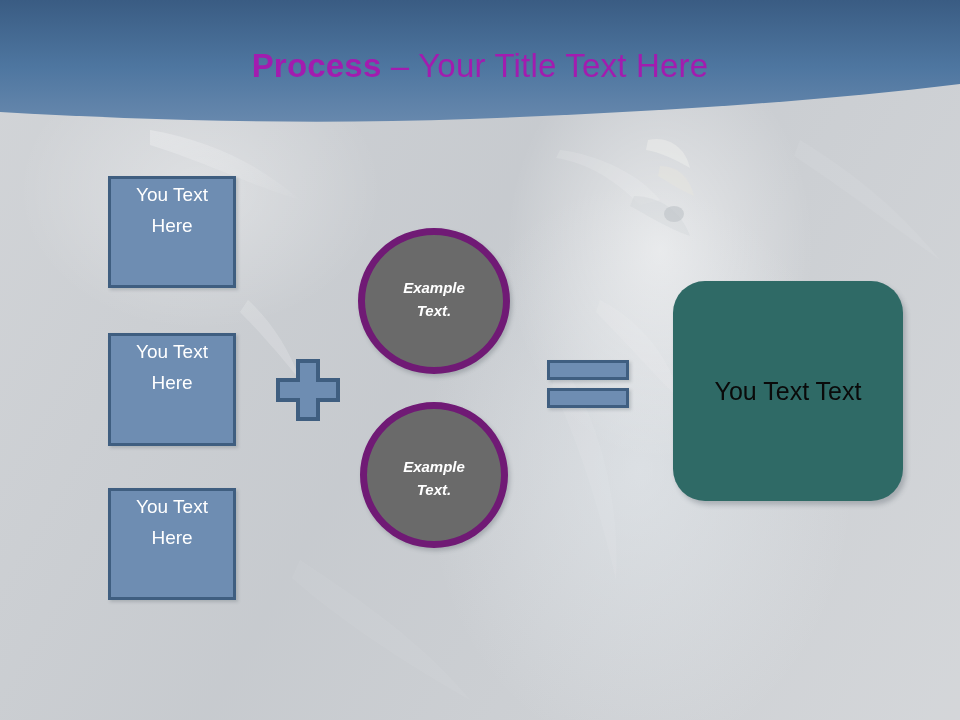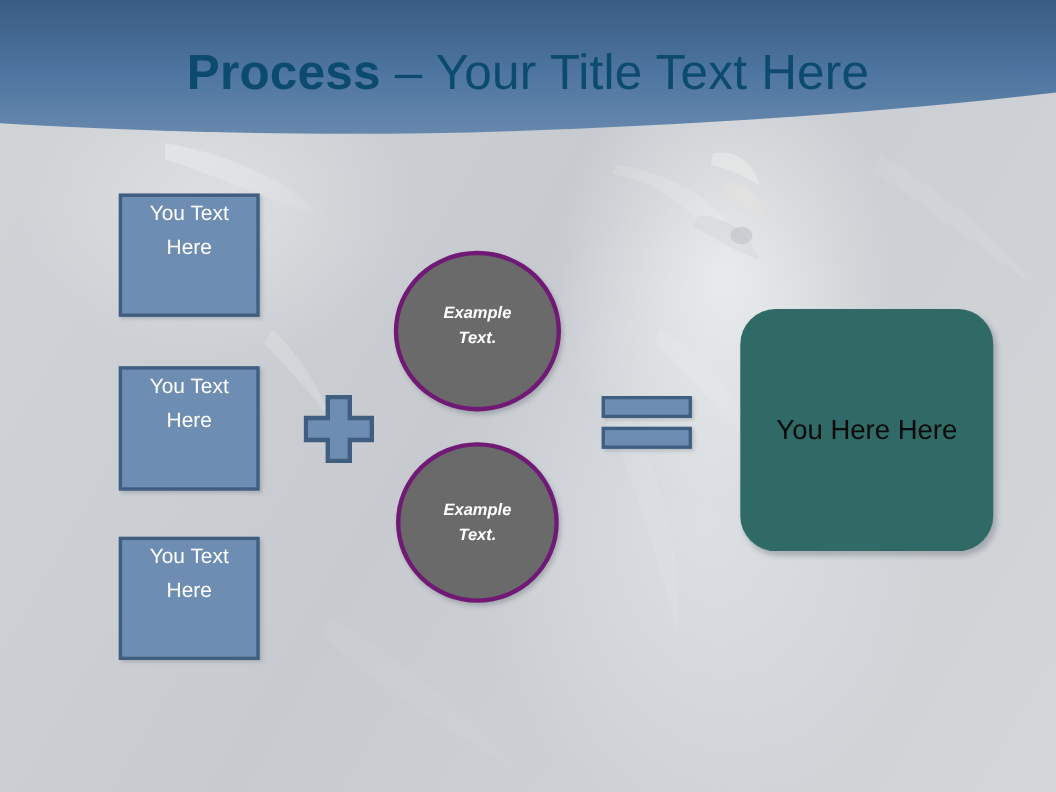--- a/index.html
+++ b/index.html
@@ -44,22 +44,22 @@
     top: 0; left: 0;
     width: 960px;
     height: 150px;
   }
   .slide-title {
     position: absolute;
     top: 46px;
     left: 0;
     width: 960px;
     text-align: center;
-    color: #0c4a6e;
-    font-size: 45px;
+    color: #a21caf;
+    font-size: 33px;
     line-height: 40px;
     letter-spacing: .2px;
     white-space: nowrap;
     z-index: 5;
   }
   .slide-title .t-strong { font-weight: bold; }
   .slide-title .t-rest   { font-weight: normal; }
 
   
   .in-box {
@@ -89,21 +89,21 @@
     top: 359px;
     width: 64px;
     height: 62px;
   }
 
   
   .circle {
     position: absolute;
     border-radius: 50%;
     background: #6a6a6a;
-    border: 4px solid #701a75;
+    border: 7px solid #701a75;
     box-sizing: border-box;
     color: #ffffff;
     font-weight: bold;
     font-style: italic;
     font-size: 15px;
     line-height: 23px;
     text-align: center;
     display: flex;
     justify-content: center;
     box-shadow: 2px 3px 4px rgba(70,78,86,0.28);
@@ -233,16 +233,16 @@
     </span>
   </div>
 
   <div class="equals-op">
     <div class="bar"></div>
     <div class="gap"></div>
     <div class="bar"></div>
   </div>
 
   <div class="result-box">
-    <span>You Here Here</span>
+    <span>You Text Text</span>
   </div>
 
 </div>
 
 </body></html>

